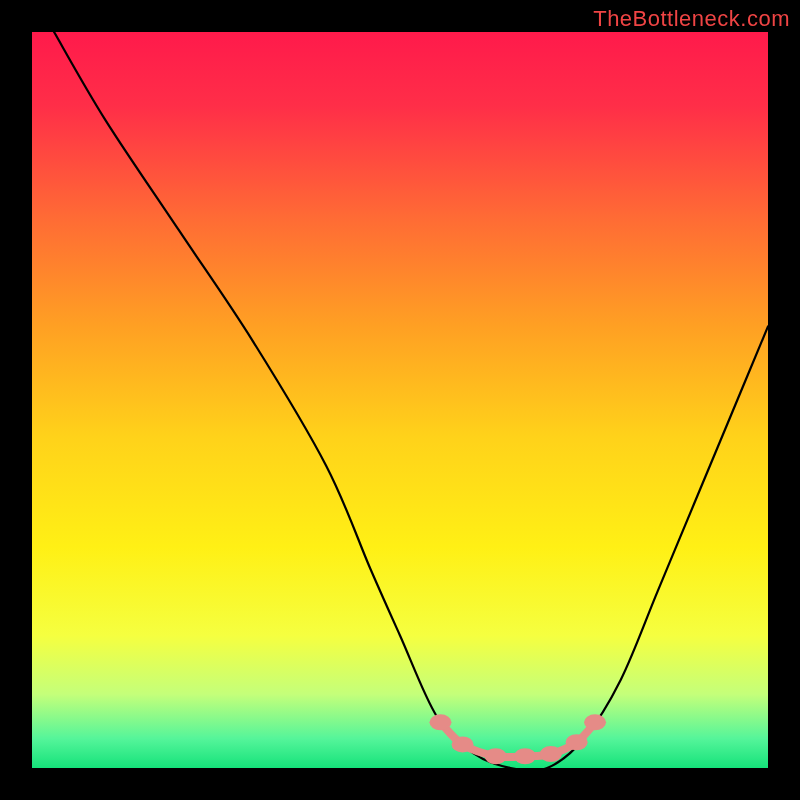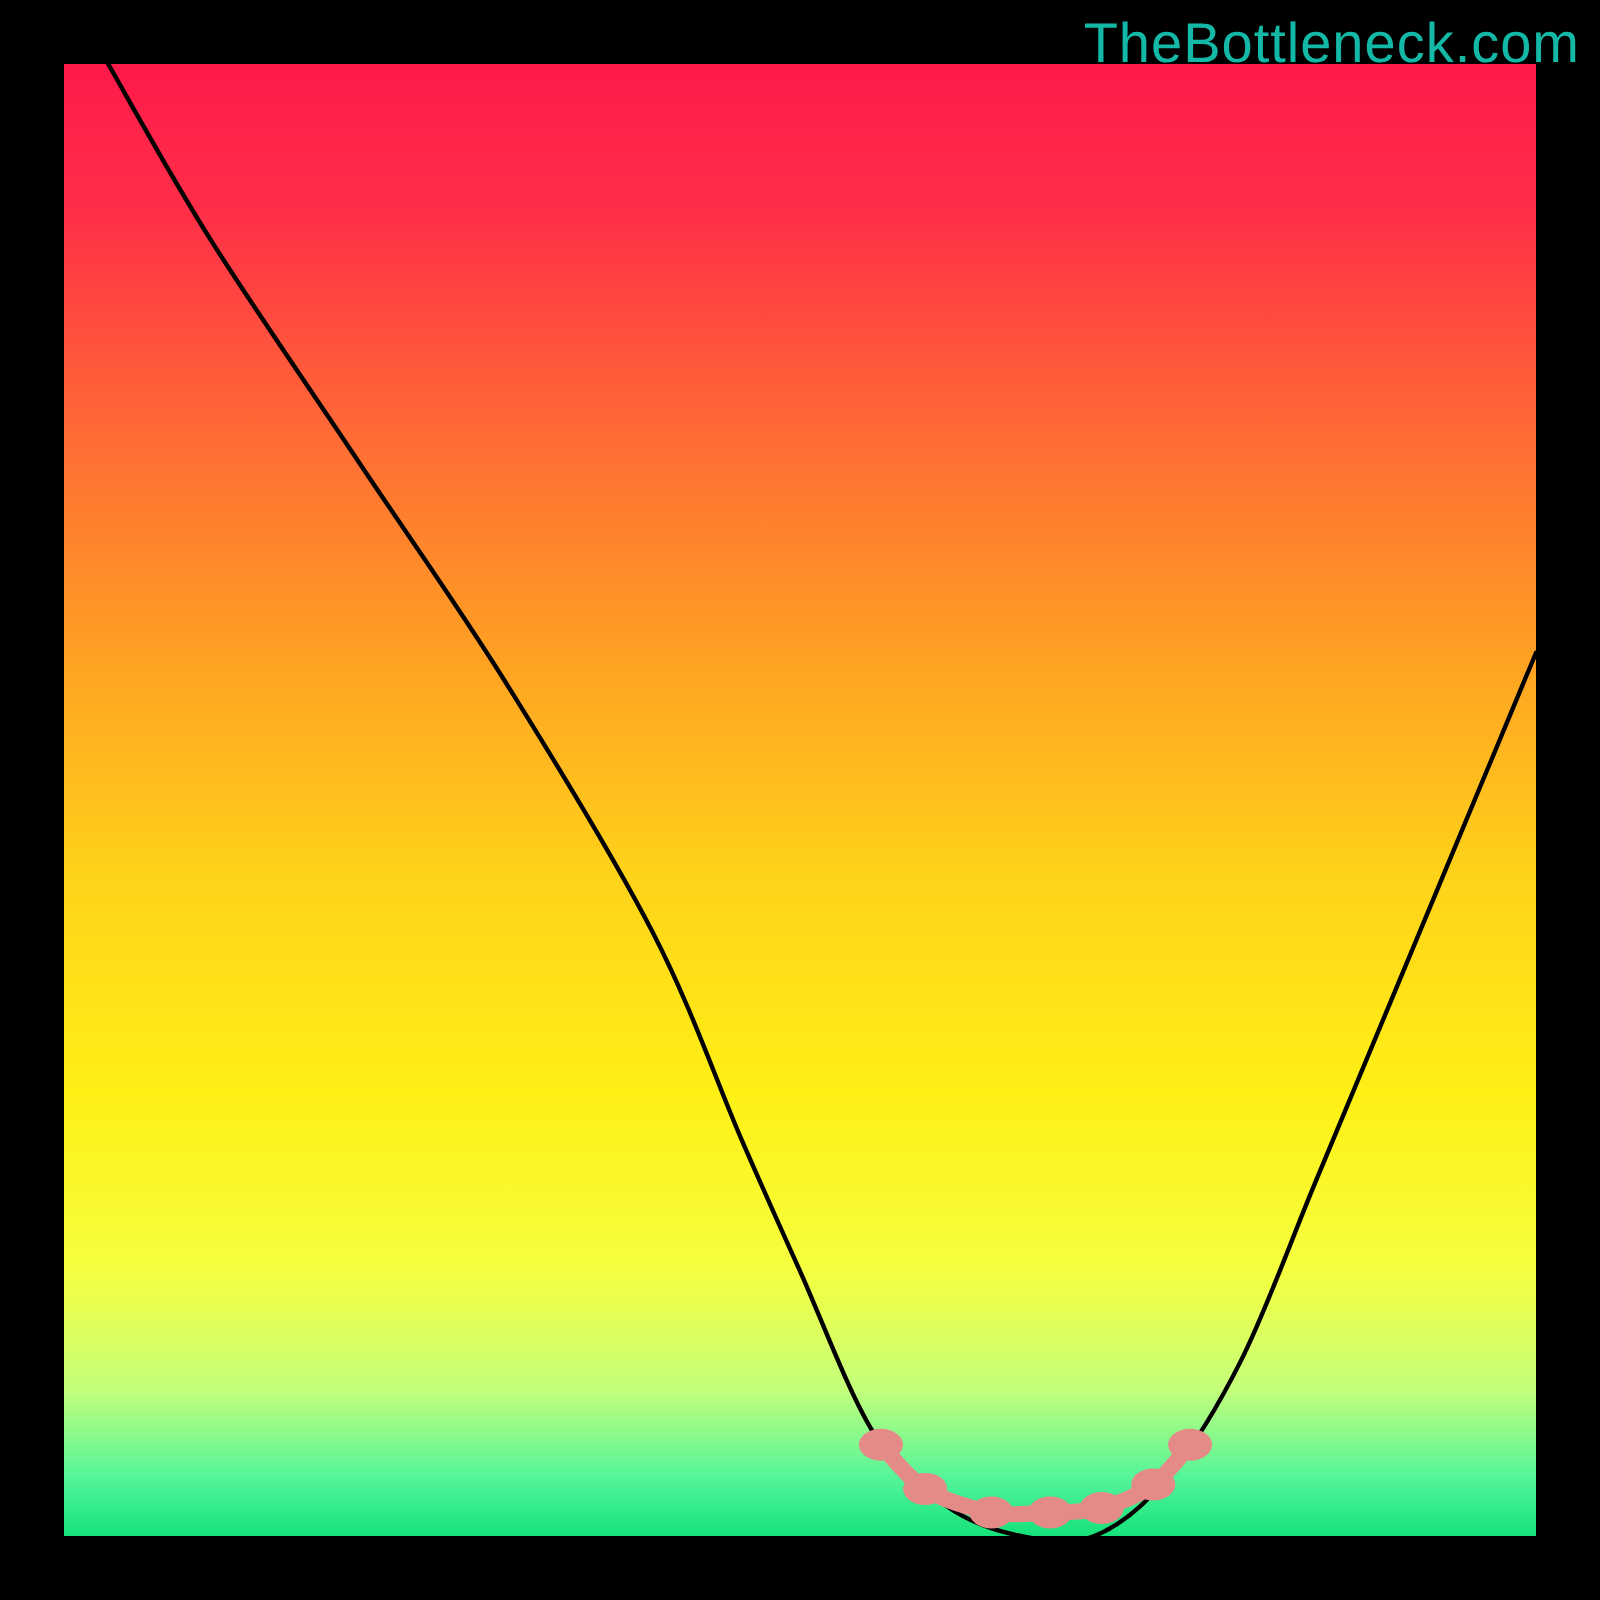--- a/index.html
+++ b/index.html
@@ -14,22 +14,22 @@
   .frame {
     position: relative;
     width: 800px;
     height: 800px;
     background: #000;
   }
   .watermark {
     position: absolute;
     top: 6px;
     right: 10px;
-    color: #14b8a6;
-    font-size: 28px;
+    color: #ef4444;
+    font-size: 22px;
     font-weight: 500;
     letter-spacing: 0.5px;
     user-select: none;
   }
   svg {
     position: absolute;
     top: 0;
     left: 0;
   }
 </style>

